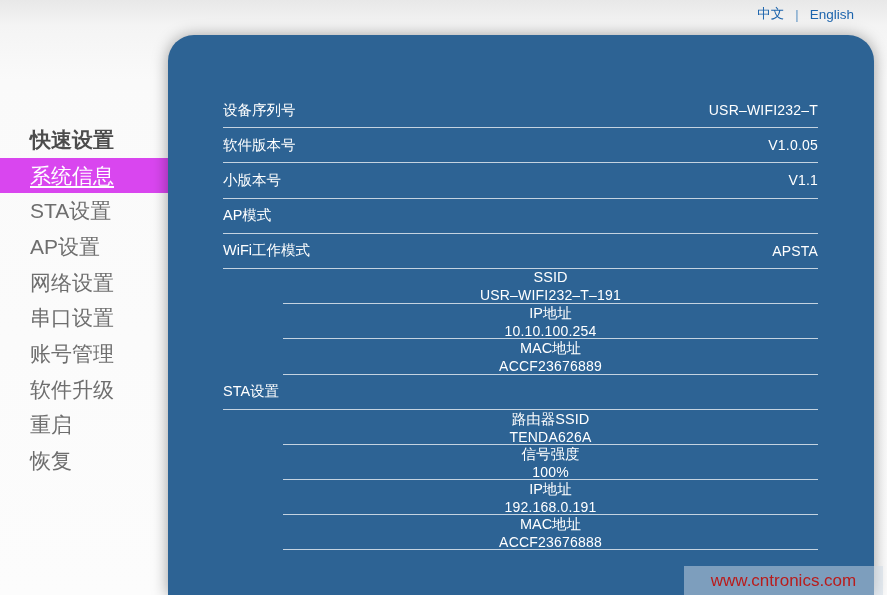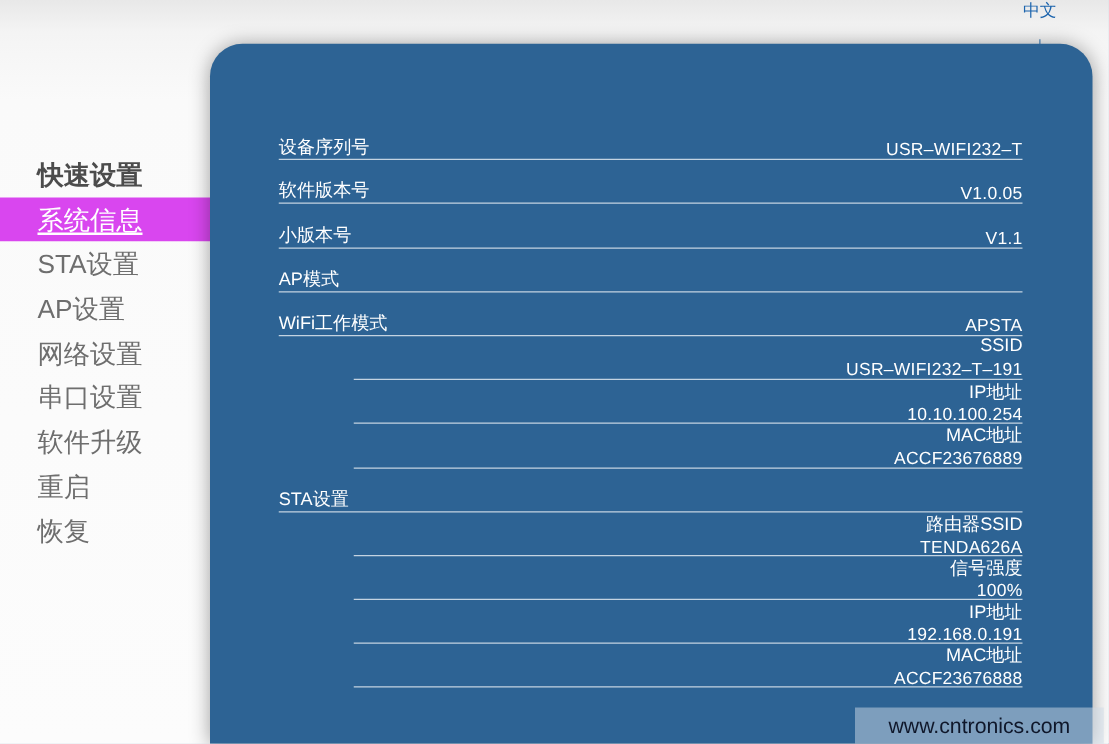--- a/index.html
+++ b/index.html
@@ -8,21 +8,20 @@
     font-family:"Liberation Sans", sans-serif;
     background:linear-gradient(180deg, #e8e8e8 0px, #f4f4f4 26px, #fafafa 80px, #fcfcfc 100%);
     position:relative;
   }
 
   
   .lang-bar {
     position:absolute; top:0; right:33px; height:28px;
     display:flex; align-items:center; gap:11px;
     font-size:13.5px;
-    flex-direction:column;
   }
   .lang-bar .lang-link { color:#1c64ad; text-decoration:none; cursor:pointer; }
   .lang-bar .sep { color:#5e94c5; font-size:13px; }
 
   
   .sidebar { position:absolute; left:0; top:122px; width:168px; }
   .side-item {
     height:35.7px; display:flex; align-items:center;
     padding-left:30px; font-size:21px; color:#6e6e6e; cursor:pointer;
     white-space:nowrap;
@@ -33,33 +32,33 @@
 
   
   .panel {
     position:absolute; left:168px; top:35px; width:706px; height:560px;
     background:#2d6394;
     border-radius:26px 26px 0 0;
     box-shadow:0 1px 16px rgba(0,0,0,0.38);
   }
   .rows { position:absolute; left:55px; right:56px; top:58px; }
   .row {
-    height:35.2px; display:flex; align-items:flex-end; justify-content:space-between;
+    height:35.2px; display:flex; align-items:center; justify-content:space-between;
     border-bottom:1px solid rgba(255,255,255,0.72);
     color:#ffffff; font-size:14.5px;
   }
   .row.sub { margin-left:60px;flex-direction:column; }
   .row .value { font-size:14px; letter-spacing:0.2px; }
 
   
   .watermark {
     position:absolute; right:4px; bottom:0; width:199px; height:29px;
     background:rgba(206,218,229,0.5);
     display:flex; align-items:center; justify-content:center;
-    font-size:17px; color:#0f172a;
+    font-size:17px; color:#b91c1c;
   }
 </style>
 </head>
 <body>
 
 <div class="lang-bar">
   <a class="lang-link">中文</a>
   <span class="sep">|</span>
   <a class="lang-link">English</a>
 </div>
@@ -83,20 +82,23 @@
     </div>
 
     <div class="side-item">
       <span class="side-label">网络设置</span>
     </div>
 
     <div class="side-item">
       <span class="side-label">串口设置</span>
     </div>
 
+    <div class="side-item">
+      <span class="side-label">账号管理</span>
+    </div>
 
     <div class="side-item">
       <span class="side-label">软件升级</span>
     </div>
 
     <div class="side-item">
       <span class="side-label">重启</span>
     </div>
 
     <div class="side-item">

